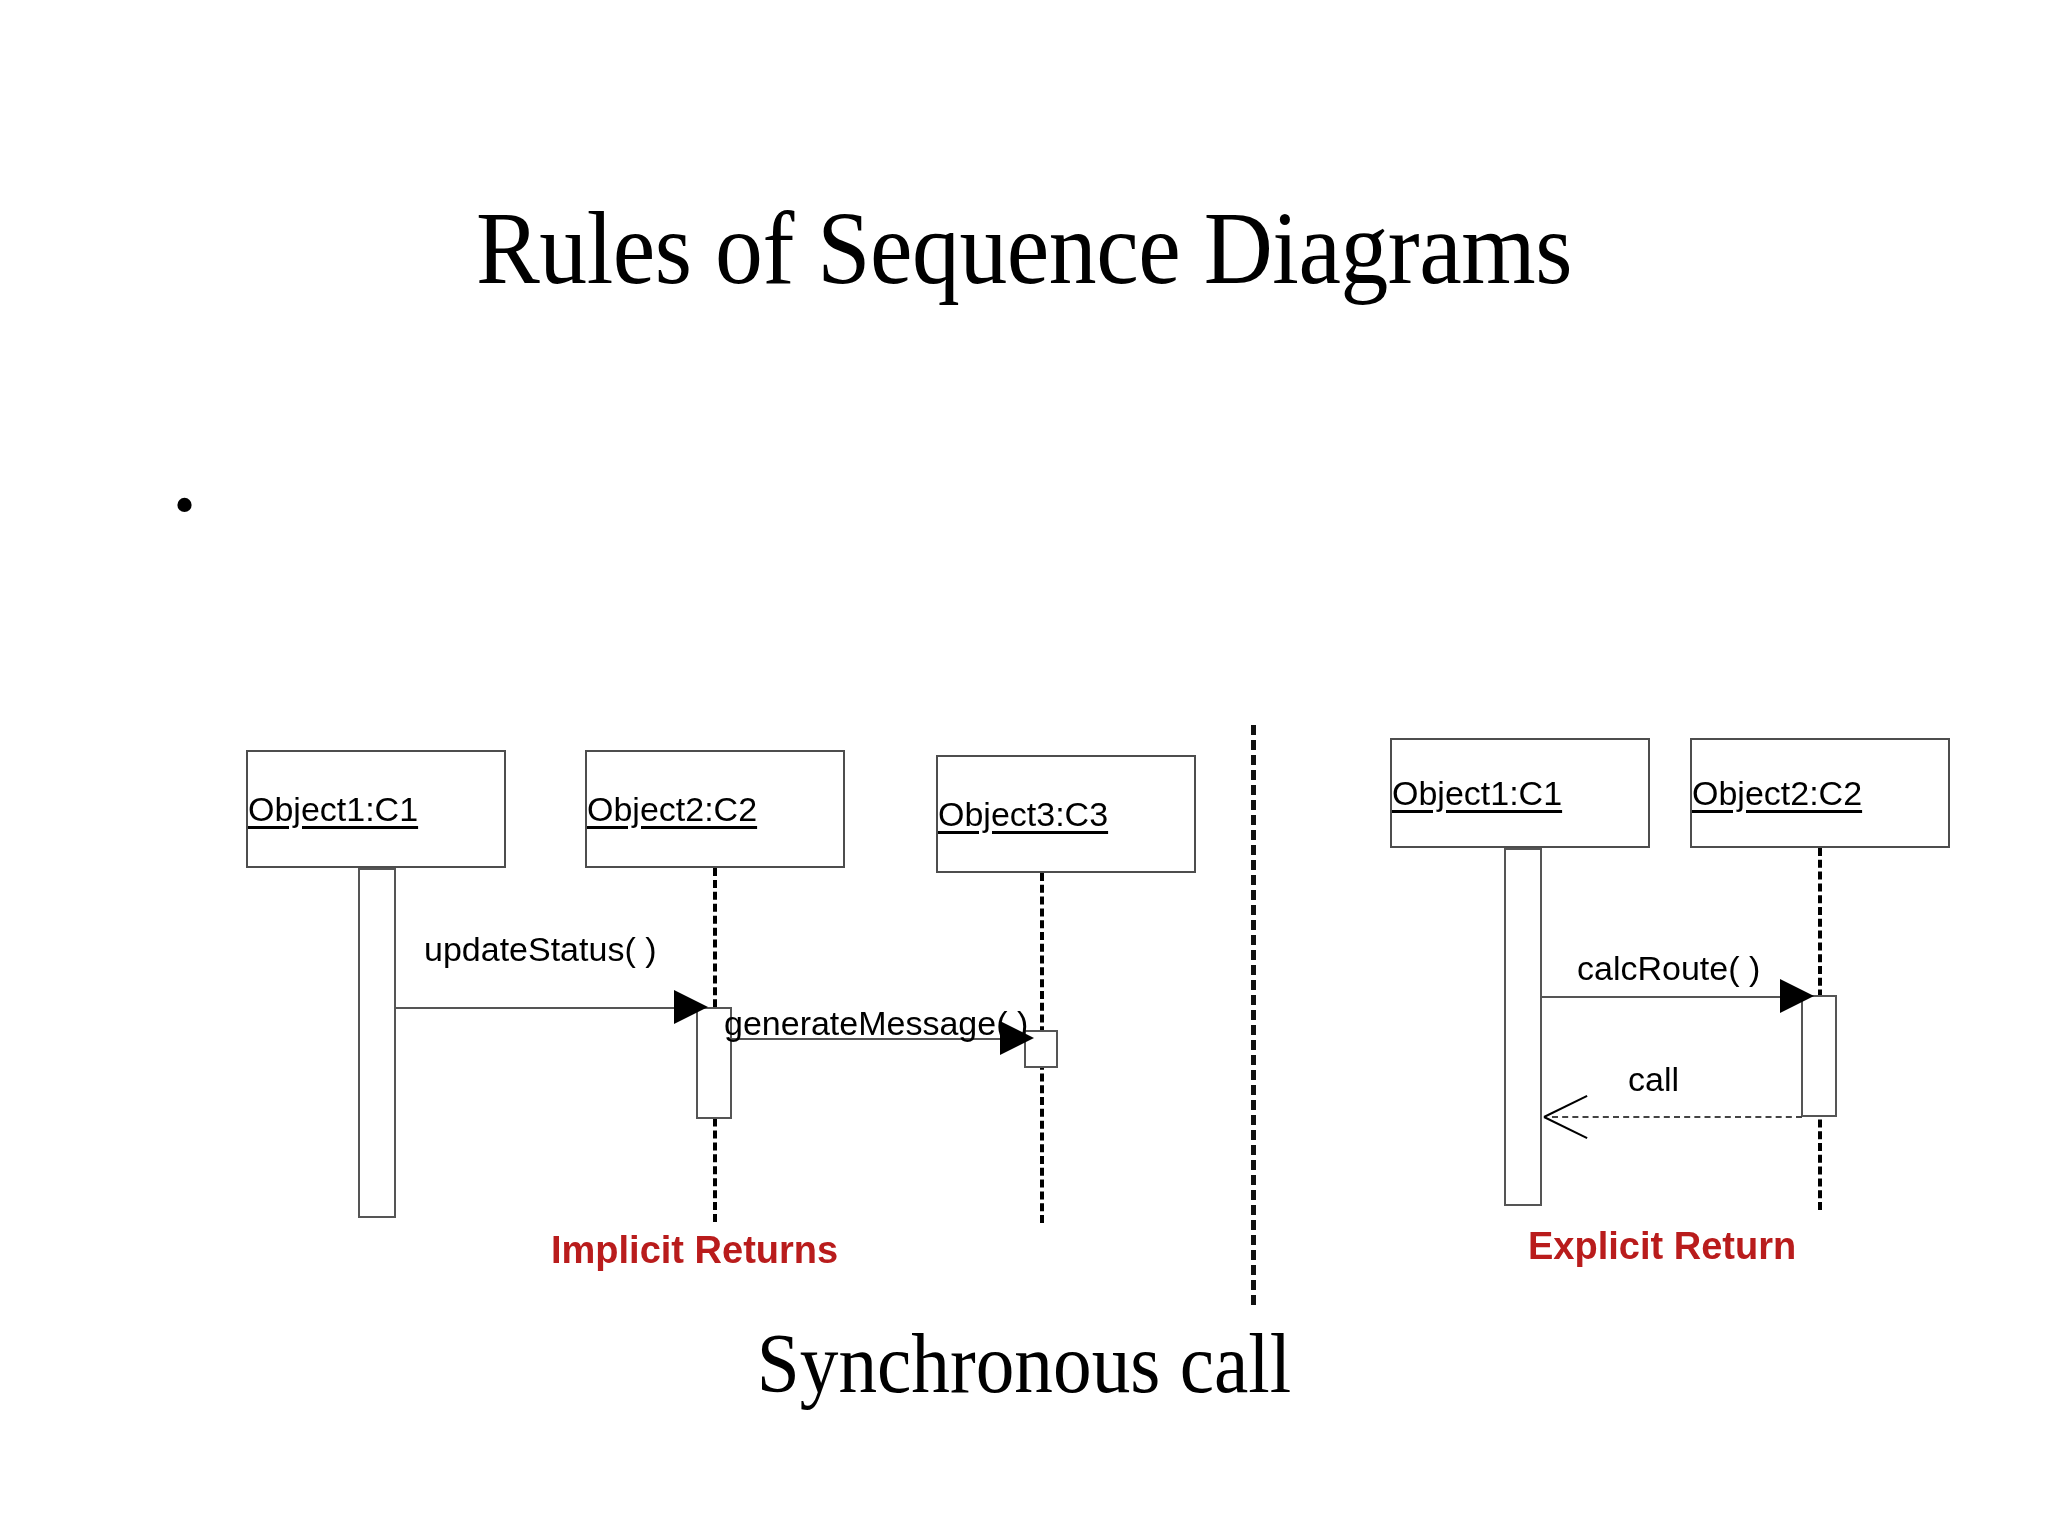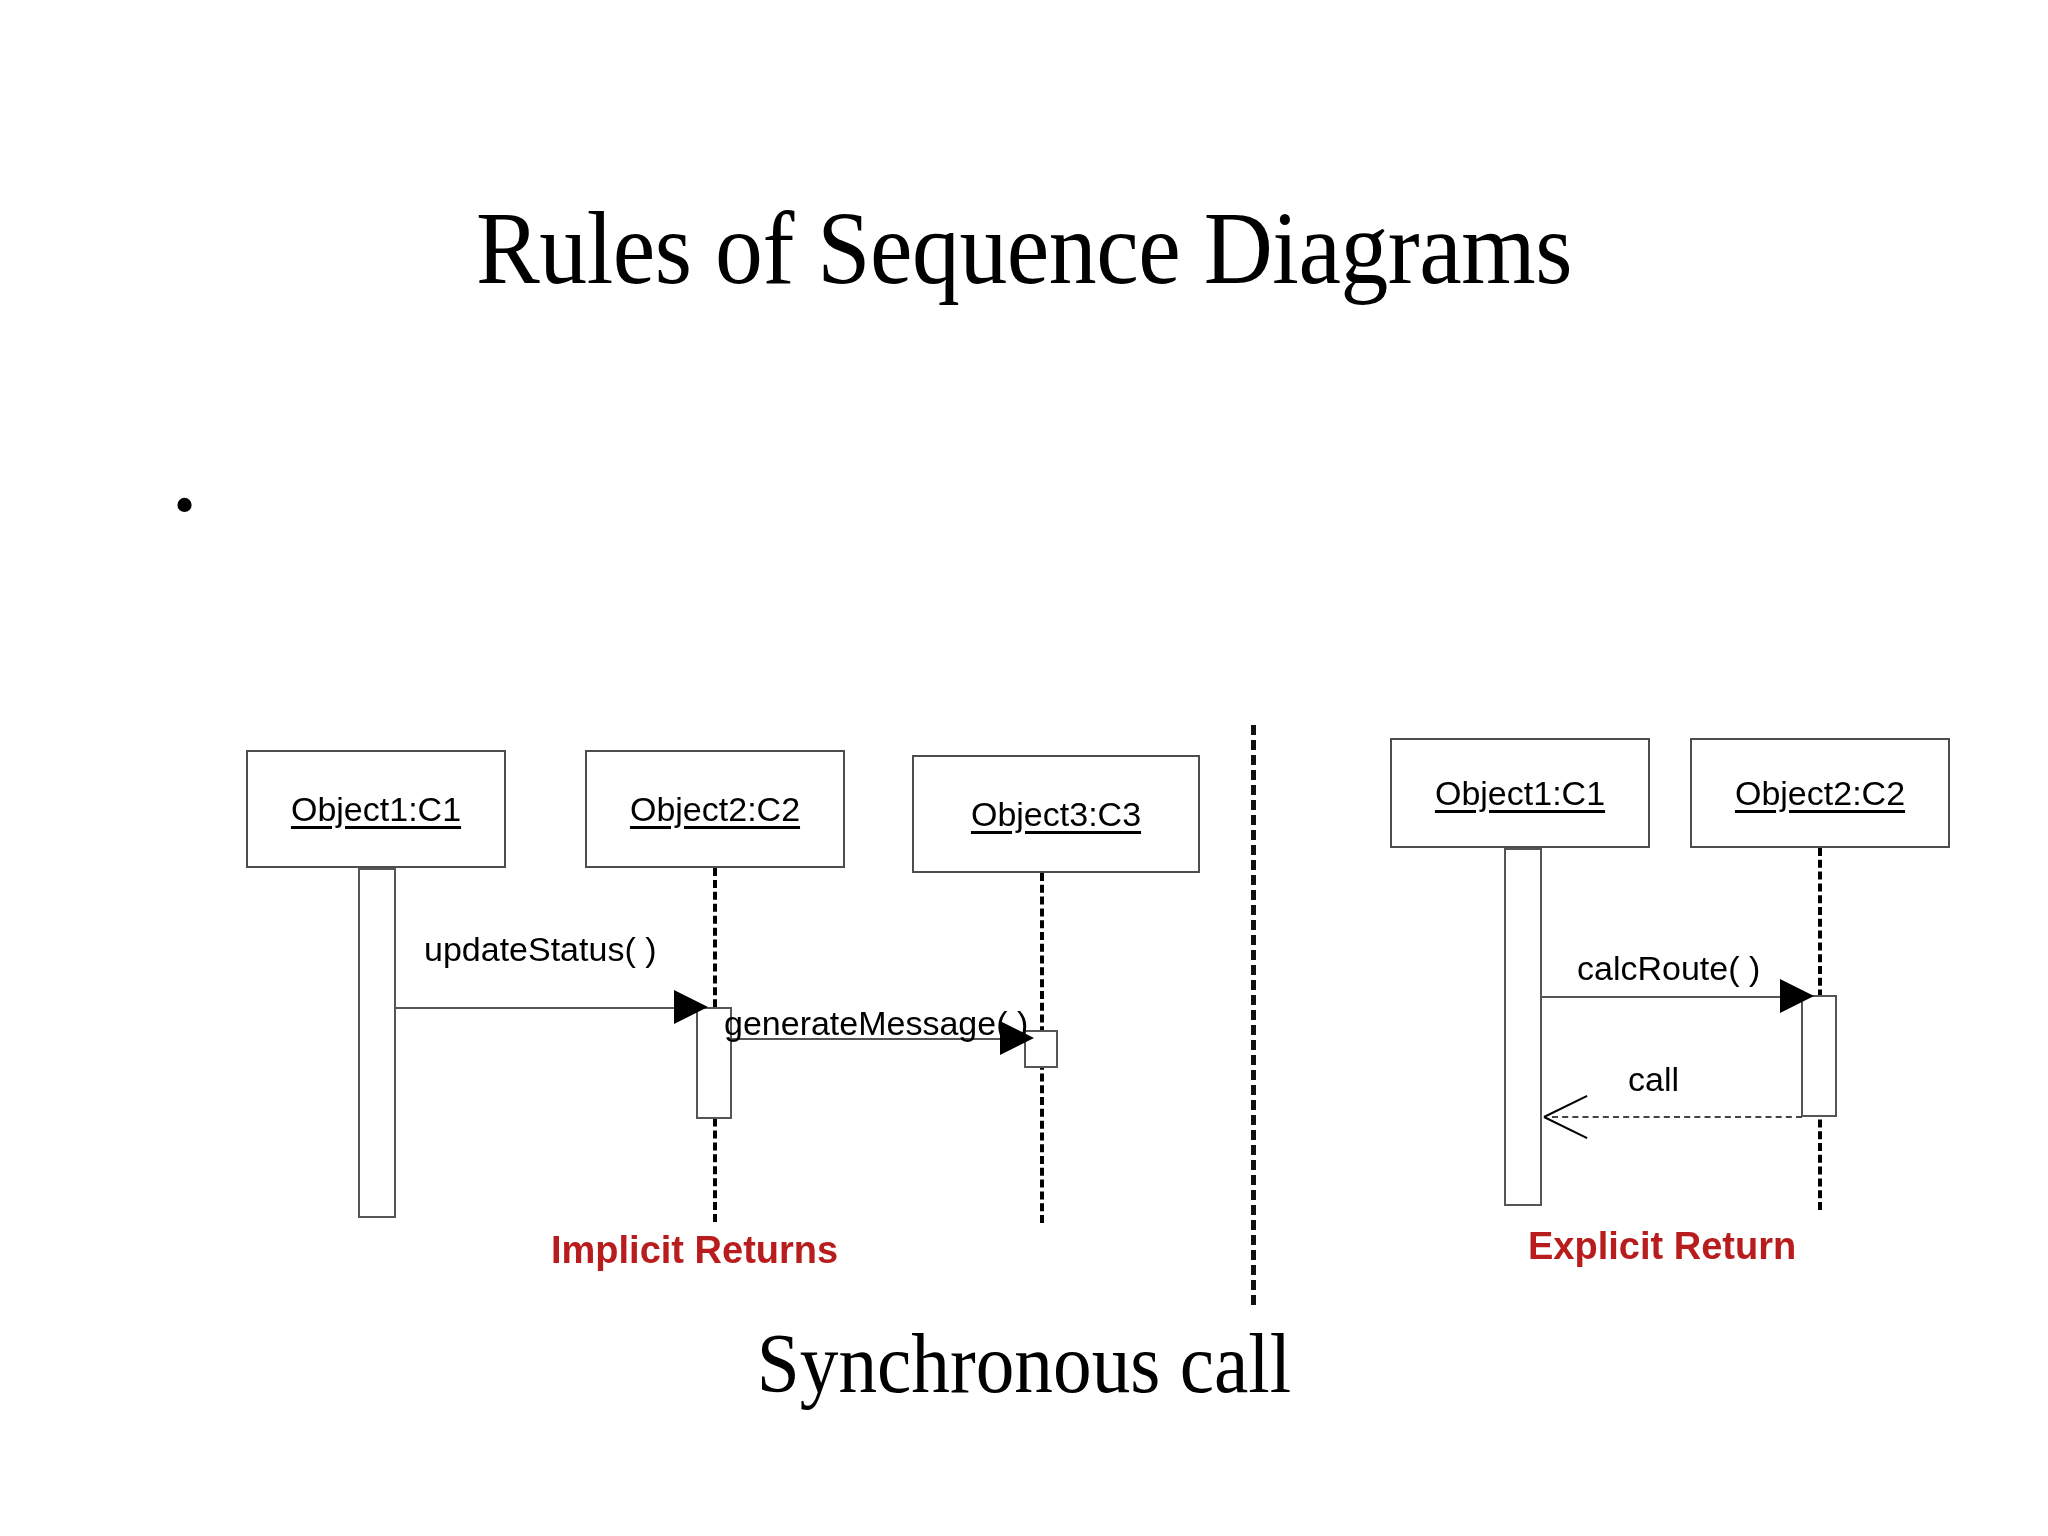--- a/index.html
+++ b/index.html
@@ -71,21 +71,21 @@
   .obj-box {
     position: absolute;
     box-sizing: border-box;
     border: 2px solid #4d4d4d;
     background: #ffffff;
     font-family: "Liberation Sans", "DejaVu Sans", sans-serif;
     font-size: 34px;
     color: #000;
     display: flex;
     align-items: center;
-    justify-content: center;
+    justify-content: flex-start;
     z-index: 4;
   }
   .obj-box .obj-label {
     text-decoration: underline;
     text-underline-offset: 5px;
     white-space: nowrap;
   }
 
   
   .lifeline {
@@ -205,21 +205,21 @@
     <div class="activation" style="left:358px; top:868px; width:38px; height:350px;"></div>
 
     <div class="obj-box" style="left:585px; top:750px; width:260px; height:118px;">
       <span class="obj-label">Object2:C2</span>
     </div>
 
     <div class="lifeline" style="left:713px; top:868px; height:354px;"></div>
 
     <div class="activation" style="left:696px; top:1007px; width:36px; height:112px;"></div>
 
-    <div class="obj-box" style="left:912px; top:755px; width:288px; height:118px;">
+    <div class="obj-box" style="left:936px; top:755px; width:260px; height:118px;">
       <span class="obj-label">Object3:C3</span>
     </div>
 
     <div class="lifeline" style="left:1040px; top:873px; height:350px;"></div>
 
     <div class="activation" style="left:1024px; top:1030px; width:34px; height:38px;"></div>
 
     <div class="msg-label" style="left:424px; top:930px;">updateStatus( )</div>
     <div class="msg-line" style="left:396px; top:1007px; width:284px;"></div>
     <div class="arrow-solid-right" style="left:674px; top:990px;"></div>

